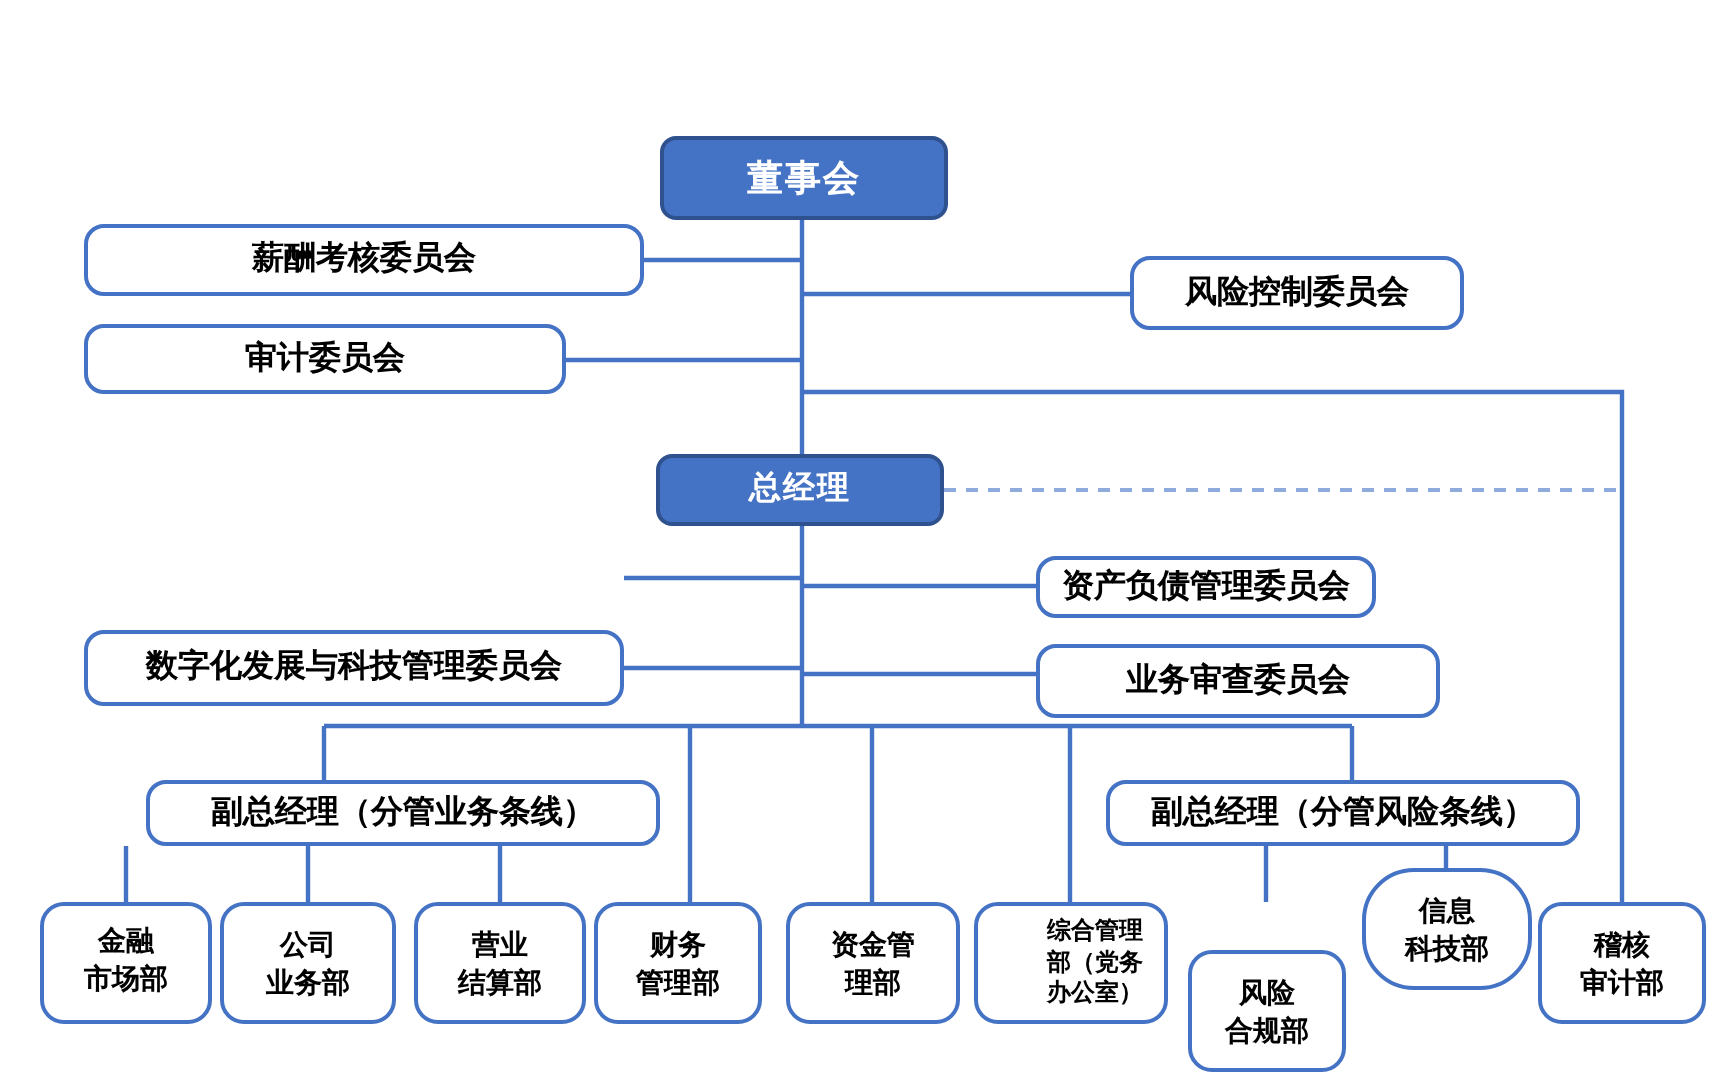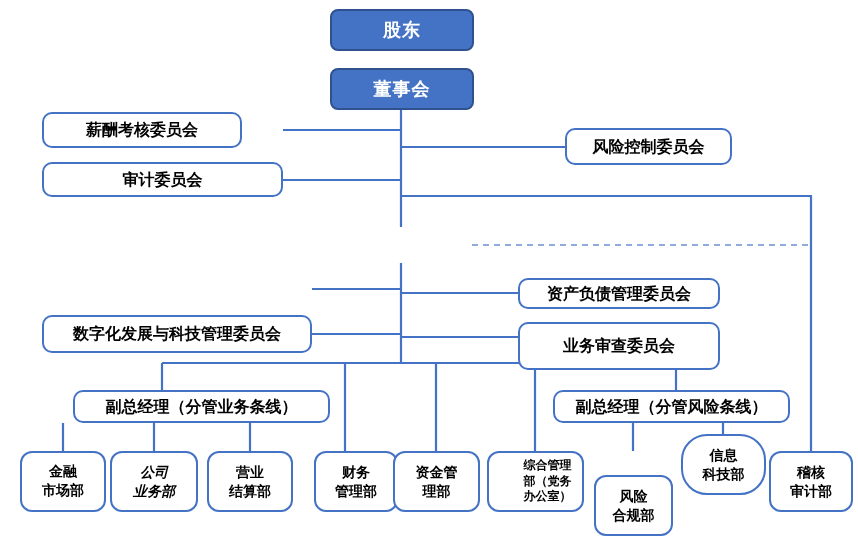--- a/index.html
+++ b/index.html
@@ -48,52 +48,52 @@
     <path class="conn" d="M345 363 L345 451"></path>
     <path class="conn" d="M436 363 L436 451"></path>
     <path class="conn" d="M535 363 L535 451"></path>
     <path class="conn" d="M63 423 L63 451"></path>
     <path class="conn" d="M154 423 L154 451"></path>
     <path class="conn" d="M250 423 L250 451"></path>
     <path class="conn" d="M633 423 L633 451"></path>
     <path class="conn" d="M723 423 L723 451"></path>
   </svg>
 
-  <div class="node filled" style="left:330px;top:9px;width:144px;height:42px;">股东</div>
 
   <div class="node filled" style="left:330px;top:68px;width:144px;height:42px;">董事会</div>
 
-  <div class="node outline" style="left:42px;top:112px;width:200px;height:36px;">薪酬考核委员会</div>
+  <div class="node outline" style="left:42px;top:112px;width:280px;height:36px;">薪酬考核委员会</div>
 
   <div class="node outline" style="left:42px;top:162px;width:241px;height:35px;">审计委员会</div>
 
   <div class="node outline" style="left:565px;top:128px;width:167px;height:37px;">风险控制委员会</div>
 
+  <div class="node filled" style="left:328px;top:227px;width:144px;height:36px;font-size:16px;">总经理</div>
 
 
   <div class="node outline" style="left:42px;top:315px;width:270px;height:38px;">数字化发展与科技管理委员会</div>
 
-  <div class="node outline" style="left:518px;top:278px;width:202px;height:31px;">资产负债管理委员会</div>
+  <div class="node outline" style="left:518px;top:278px;width:170px;height:31px;">资产负债管理委员会</div>
 
-  <div class="node outline" style="left:518px;top:322px;width:202px;height:48px;">业务审查委员会</div>
+  <div class="node outline" style="left:518px;top:322px;width:202px;height:37px;">业务审查委员会</div>
 
   <div class="node outline" style="left:33px;top:390px;width:257px;height:33px;margin-left:40px;">副总经理（分管业务条线）</div>
 
   <div class="node outline" style="left:553px;top:390px;width:237px;height:33px;">副总经理（分管风险条线）</div>
 
   <div class="node outline dept" style="left:20px;top:451px;width:86px;height:61px;font-family:Liberation Mono, monospace;">金融
 市场部</div>
 
-  <div class="node outline dept" style="left:110px;top:451px;width:88px;height:61px;font-style:italic;">公司
+  <div class="node outline dept" style="left:110px;top:451px;width:88px;height:61px;">公司
 业务部</div>
 
   <div class="node outline dept" style="left:207px;top:451px;width:86px;height:61px;">营业
 结算部</div>
 
-  <div class="node outline dept" style="left:314px;top:451px;width:84px;height:61px;">财务
+  <div class="node outline dept" style="left:297px;top:451px;width:84px;height:61px;">财务
 管理部</div>
 
   <div class="node outline dept" style="left:393px;top:451px;width:87px;height:61px;">资金管
 理部</div>
 
   <div class="node outline dept small" style="left:487px;top:451px;width:97px;height:61px;">综合管理
 部（党务
 办公室）</div>
 
   <div class="node outline dept" style="left:594px;top:451px;width:79px;height:61px;margin-top:24px;">风险

